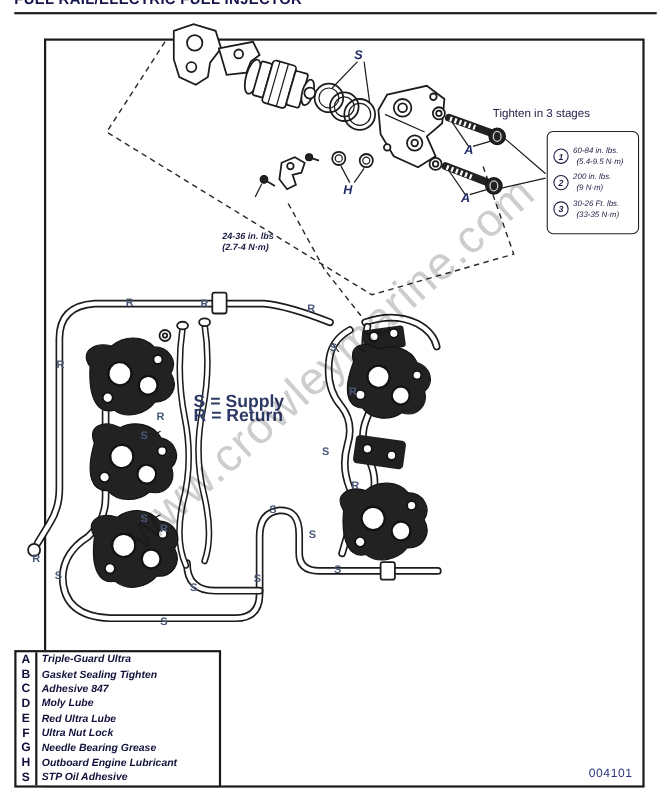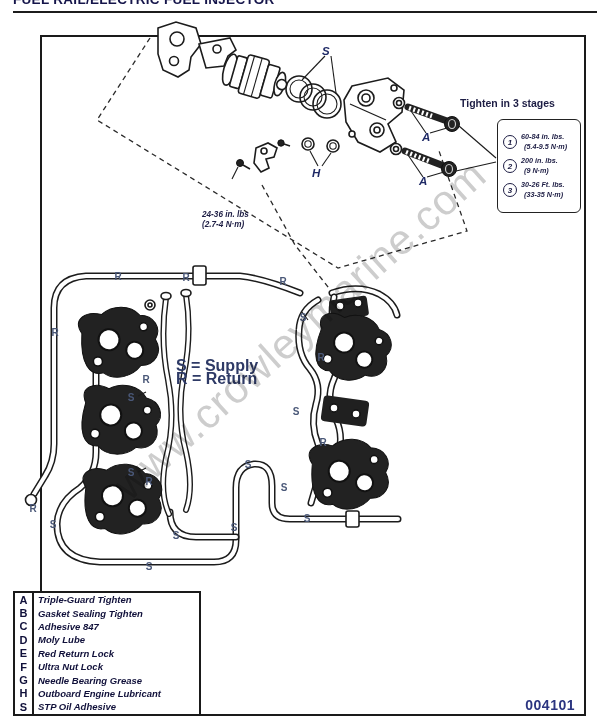--- a/index.html
+++ b/index.html
@@ -17,46 +17,46 @@
   .hI{fill:none;stroke:#ffffff;stroke-width:4;stroke-linecap:round;}
   .rO{fill:none;stroke:#1c1c1c;stroke-width:6;stroke-linecap:round;}
   .rI{fill:none;stroke:#ffffff;stroke-width:3.2;stroke-linecap:round;}
   .ln{fill:none;stroke:#1c1c1c;stroke-width:1.6;}
   .thin{fill:none;stroke:#1c1c1c;stroke-width:1.1;}
   .dash{fill:none;stroke:#2a2a2a;stroke-width:1.3;stroke-dasharray:5 4;}
   .wh{fill:#fff;stroke:#1c1c1c;stroke-width:1.6;}
   .dk{fill:#222;stroke:#111;stroke-width:1;}
   
   .txt{position:absolute;z-index:3;}
-  #tighten-heading{left:460px;top:97px;font-size:10.5px;font-weight:700;color:#1d1d44;}
+  #tighten-heading{left:448px;top:97px;font-size:10.5px;font-weight:400;color:#1d1d44;}
   #torque-box{position:absolute;left:497px;top:119px;width:82px;height:88px;z-index:3;
               border:1.5px solid #222;border-radius:6px;background:transparent;
               display:flex;flex-direction:column;justify-content:center;gap:4px;padding:2px 0;}
   .stage{display:flex;align-items:center;gap:4px;padding-left:5px;}
   .cnum{flex:0 0 auto;width:12px;height:12px;border:1.3px solid #1d1d44;border-radius:50%;
         font-size:8px;font-weight:bold;font-style:italic;color:#1d1d44;
         display:flex;align-items:center;justify-content:center;}
-  .stxt{font-size:7.2px;font-weight:bold;font-style:italic;color:#1d1d44;line-height:10px;}
+  .stxt{font-size:7.2px;font-weight:normal;font-style:italic;color:#1d1d44;line-height:10px;}
   .stxt .l2{padding-left:3px;}
   #clamp-torque{left:202px;top:179px;font-size:8.2px;font-weight:bold;font-style:italic;
                 color:#1d1d44;line-height:10px;margin-top:31px;}
   .callout{font-size:11.5px;font-weight:bold;font-style:italic;color:#1f2a66;z-index:3;}
   #hose-key{left:176px;top:359px;font-size:16px;font-weight:bold;color:#2e3a66;line-height:13px;}
   .hose-label{position:absolute;z-index:3;transform:translate(-50%,-50%);
               font-size:10px;font-weight:bold;color:#4a5878;}
   
   #legend{position:absolute;left:13px;top:591px;width:184px;height:121px;z-index:4;
           background:#fff;border:2px solid #1a1a1a;}
   #legend-divider{position:absolute;left:17px;top:0;width:1.6px;height:100%;background:#1a1a1a;}
   .lrow{display:flex;align-items:center;height:13.4px;}
   .lletter{flex:0 0 17px;text-align:center;font-size:11px;font-weight:bold;color:#10103a;}
   .lname{padding-left:6px;font-size:9.5px;font-weight:bold;font-style:italic;color:#10103a;
          white-space:nowrap;}
   #figure-number{position:absolute;left:505px;top:697px;width:70px;text-align:right;z-index:3;
-                 font-size:14px;color:#2b3580;letter-spacing:.5px;font-weight:bold;}
+                 font-size:11px;color:#2b3580;letter-spacing:.5px;}
   
   #watermark{position:absolute;left:300px;top:330px;z-index:5;pointer-events:none;
              transform:translate(-50%,-50%) rotate(-42deg);
              font-size:42px;color:#c4c4c4;letter-spacing:1px;white-space:nowrap;
              mix-blend-mode:multiply;opacity:.85;}
 </style>
 </head>
 <body>
 
 <div id="page">
@@ -266,37 +266,37 @@
       <span class="hose-label" style="left: 303px; top: 317px;">S</span>
       <span class="hose-label" style="left: 296px; top: 411px;">S</span>
       <span class="hose-label" style="left: 284px; top: 487px;">S</span>
     </div>
 
   <div id="legend">
     <div id="legend-divider"></div>
     <div id="legend-rows">
         <div class="lrow">
           <span class="lletter">A</span>
-          <span class="lname">Triple-Guard Tighten</span>
+          <span class="lname">Triple-Guard Ultra</span>
         </div>
         <div class="lrow">
           <span class="lletter">B</span>
           <span class="lname">Gasket Sealing Tighten</span>
         </div>
         <div class="lrow">
           <span class="lletter">C</span>
           <span class="lname">Adhesive 847</span>
         </div>
         <div class="lrow">
           <span class="lletter">D</span>
           <span class="lname">Moly Lube</span>
         </div>
         <div class="lrow">
           <span class="lletter">E</span>
-          <span class="lname">Red Return Lock</span>
+          <span class="lname">Red Ultra Lube</span>
         </div>
         <div class="lrow">
           <span class="lletter">F</span>
           <span class="lname">Ultra Nut Lock</span>
         </div>
         <div class="lrow">
           <span class="lletter">G</span>
           <span class="lname">Needle Bearing Grease</span>
         </div>
         <div class="lrow">

